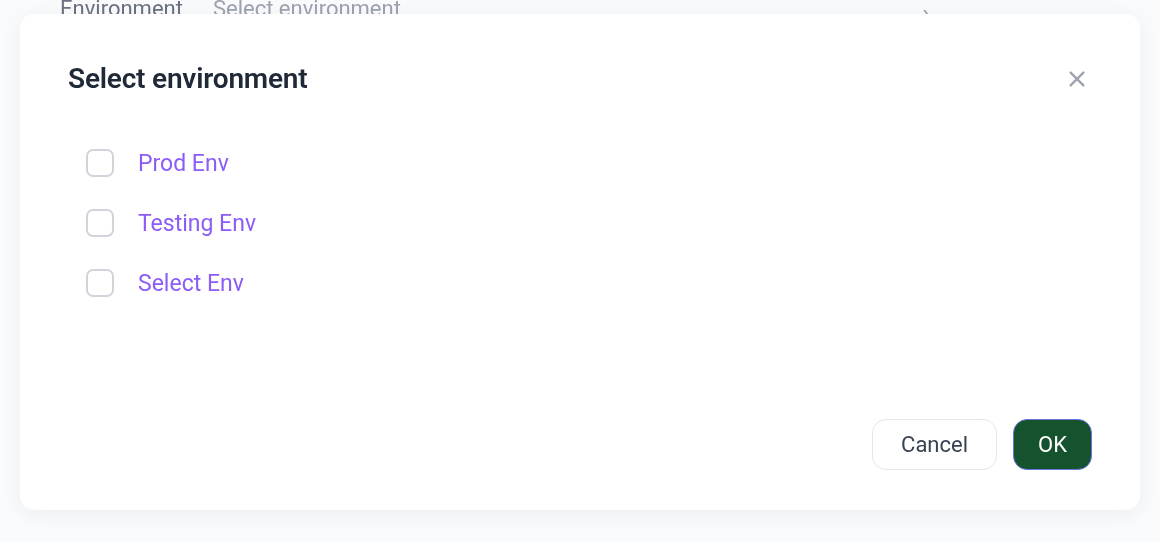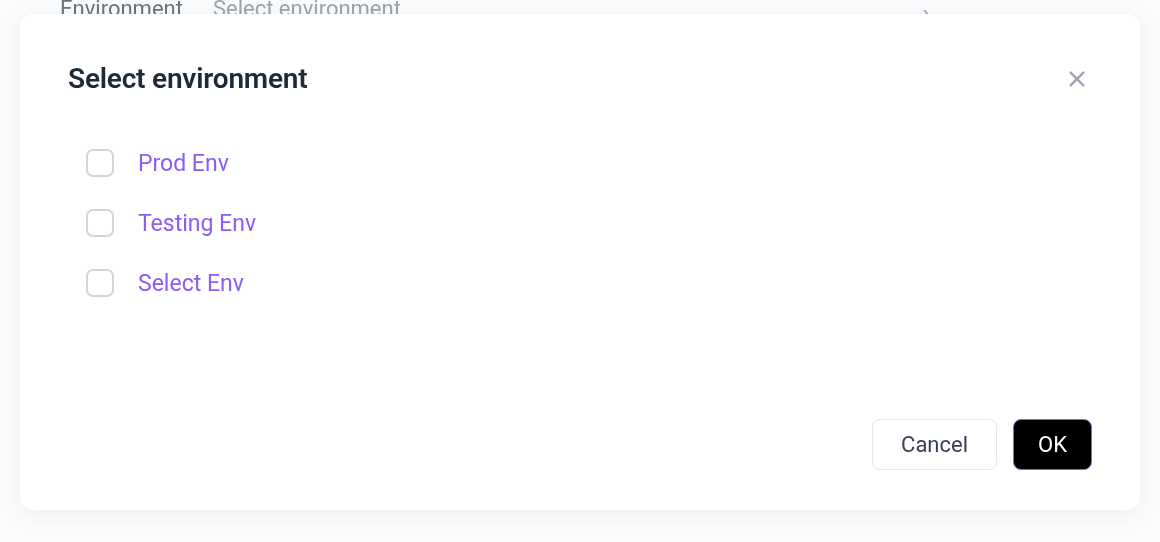--- a/index.html
+++ b/index.html
@@ -104,32 +104,32 @@
     }
     .modal-footer {
       display: flex;
       justify-content: flex-end;
       gap: 16px;
       margin-top: 24px;
     }
     .btn {
       padding: 12px 28px;
       font-size: 22px;
-      border-radius: 8px;
+      border-radius: 14px;
       cursor: pointer;
       font-family: inherit;
       min-width: 70px;
     }
     .btn-cancel {
       background: #ffffff;
       border: 1.5px solid #e5e7eb;
       color: #374151;
     }
     .btn-ok {
-      background: #000000;
+      background: #14532d;
       border: 1.5px solid #6c74e1;
       color: #ffffff;
       padding: 12px 24px;
     }
   </style>
 </head>
 <body>
 
 <div class="bg-field">
   <span class="bg-field-label">Environment</span>

